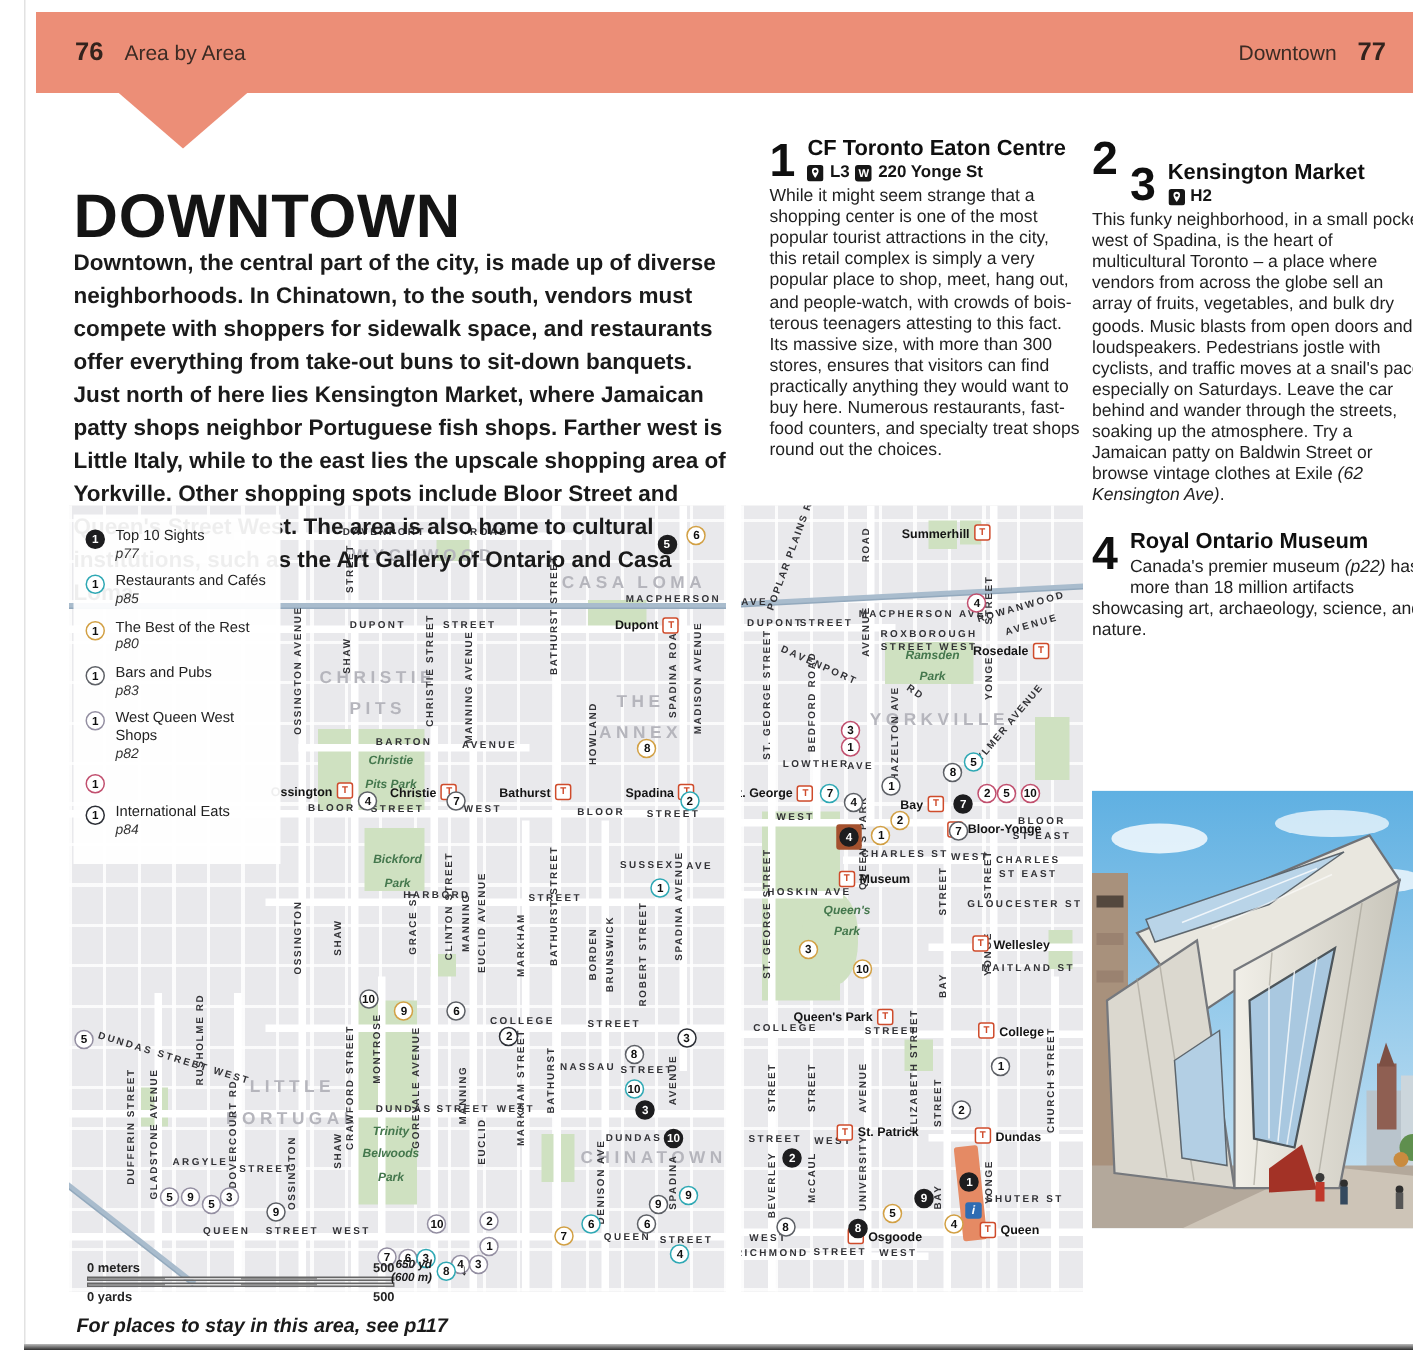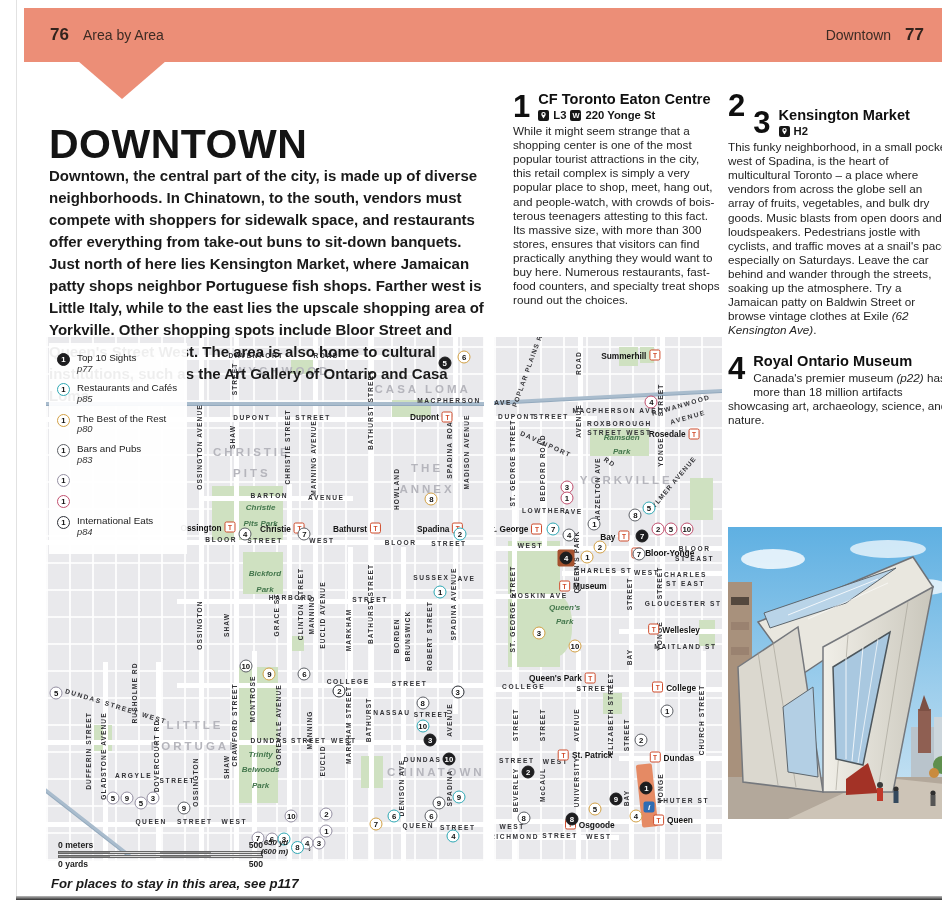--- a/index.html
+++ b/index.html
@@ -525,20 +525,24 @@
       </div>
     <div class="lgd-item">
         <span class="lgd-circ" style="border-color: rgb(93, 96, 102);">1</span>
         <div class="lgd-txt">
           <div>Bars and Pubs</div>
           <div class="lgd-pg">p83</div>
         </div>
       </div>
     <div class="lgd-item">
         <span class="lgd-circ" style="border-color: rgb(148, 143, 162);">1</span>
+        <div class="lgd-txt">
+          <div>West Queen West Shops</div>
+          <div class="lgd-pg">p82</div>
+        </div>
       </div>
     <div class="lgd-item">
         <span class="lgd-circ" style="border-color: rgb(193, 79, 110);">1</span>
       </div>
     <div class="lgd-item">
         <span class="lgd-circ" style="border-color: rgb(44, 47, 54);">1</span>
         <div class="lgd-txt">
           <div>International Eats</div>
           <div class="lgd-pg">p84</div>
         </div>

